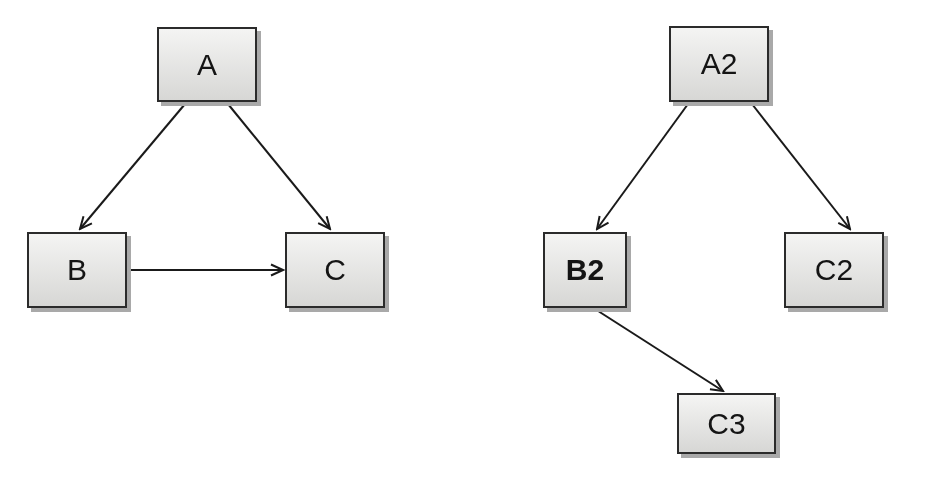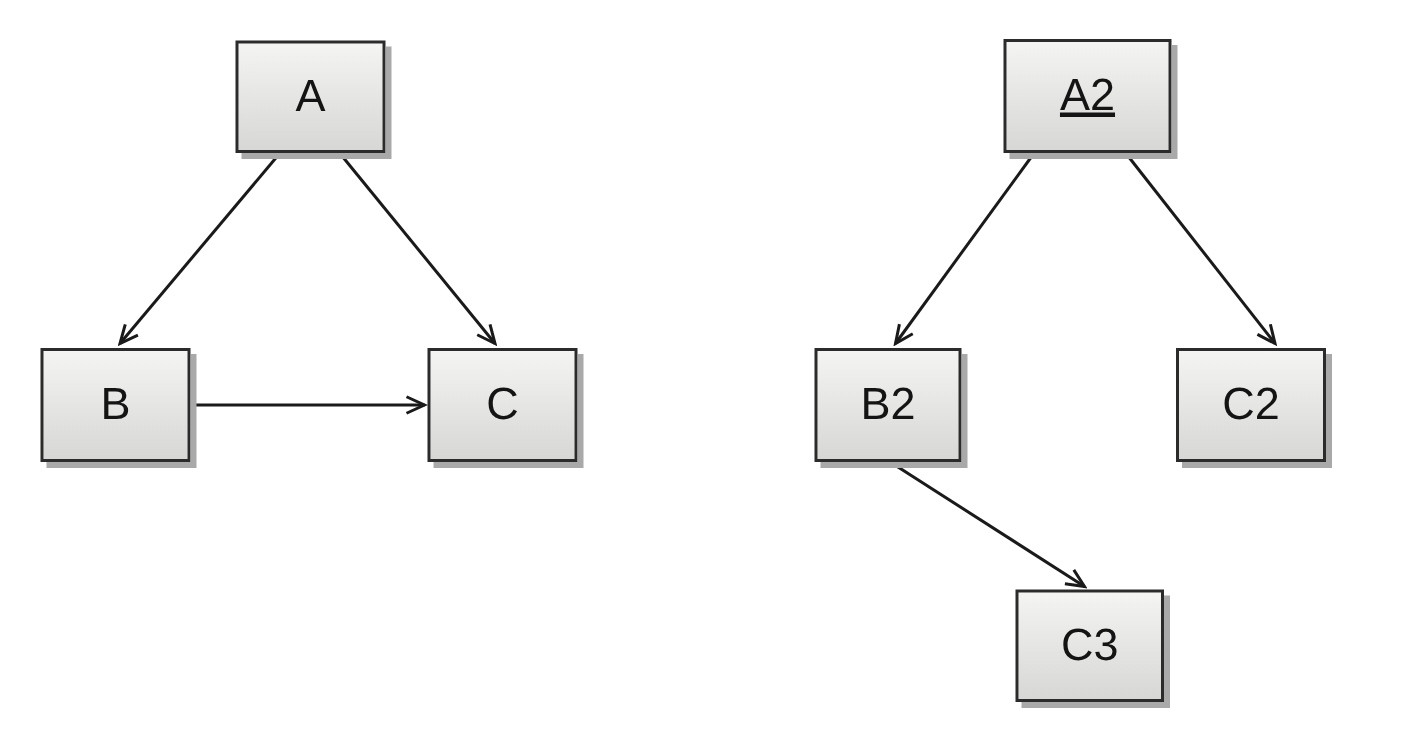--- a/index.html
+++ b/index.html
@@ -69,26 +69,26 @@
   <div id="nodes">
       <div class="node" style="left: 157px; top: 27px; width: 100px; height: 75px;">
         <span>A</span>
       </div>
       <div class="node" style="left: 27px; top: 232px; width: 100px; height: 76px;">
         <span>B</span>
       </div>
       <div class="node" style="left: 285px; top: 232px; width: 100px; height: 76px;">
         <span>C</span>
       </div>
-      <div class="node" style="left: 669px; top: 26px; width: 112px; height: 76px; text-decoration: underline;">
+      <div class="node" style="left: 669px; top: 26px; width: 100px; height: 76px;">
         <span>A2</span>
       </div>
-      <div class="node" style="left: 543px; top: 232px; width: 98px; height: 76px;">
+      <div class="node" style="left: 543px; top: 232px; width: 84px; height: 76px; font-weight: bold;">
         <span>B2</span>
       </div>
       <div class="node" style="left: 784px; top: 232px; width: 100px; height: 76px;">
         <span>C2</span>
       </div>
-      <div class="node" style="left: 677px; top: 393px; width: 99px; height: 75px;">
+      <div class="node" style="left: 677px; top: 393px; width: 99px; height: 61px;">
         <span>C3</span>
       </div>
     </div>
 </div>
 
 </body></html>

